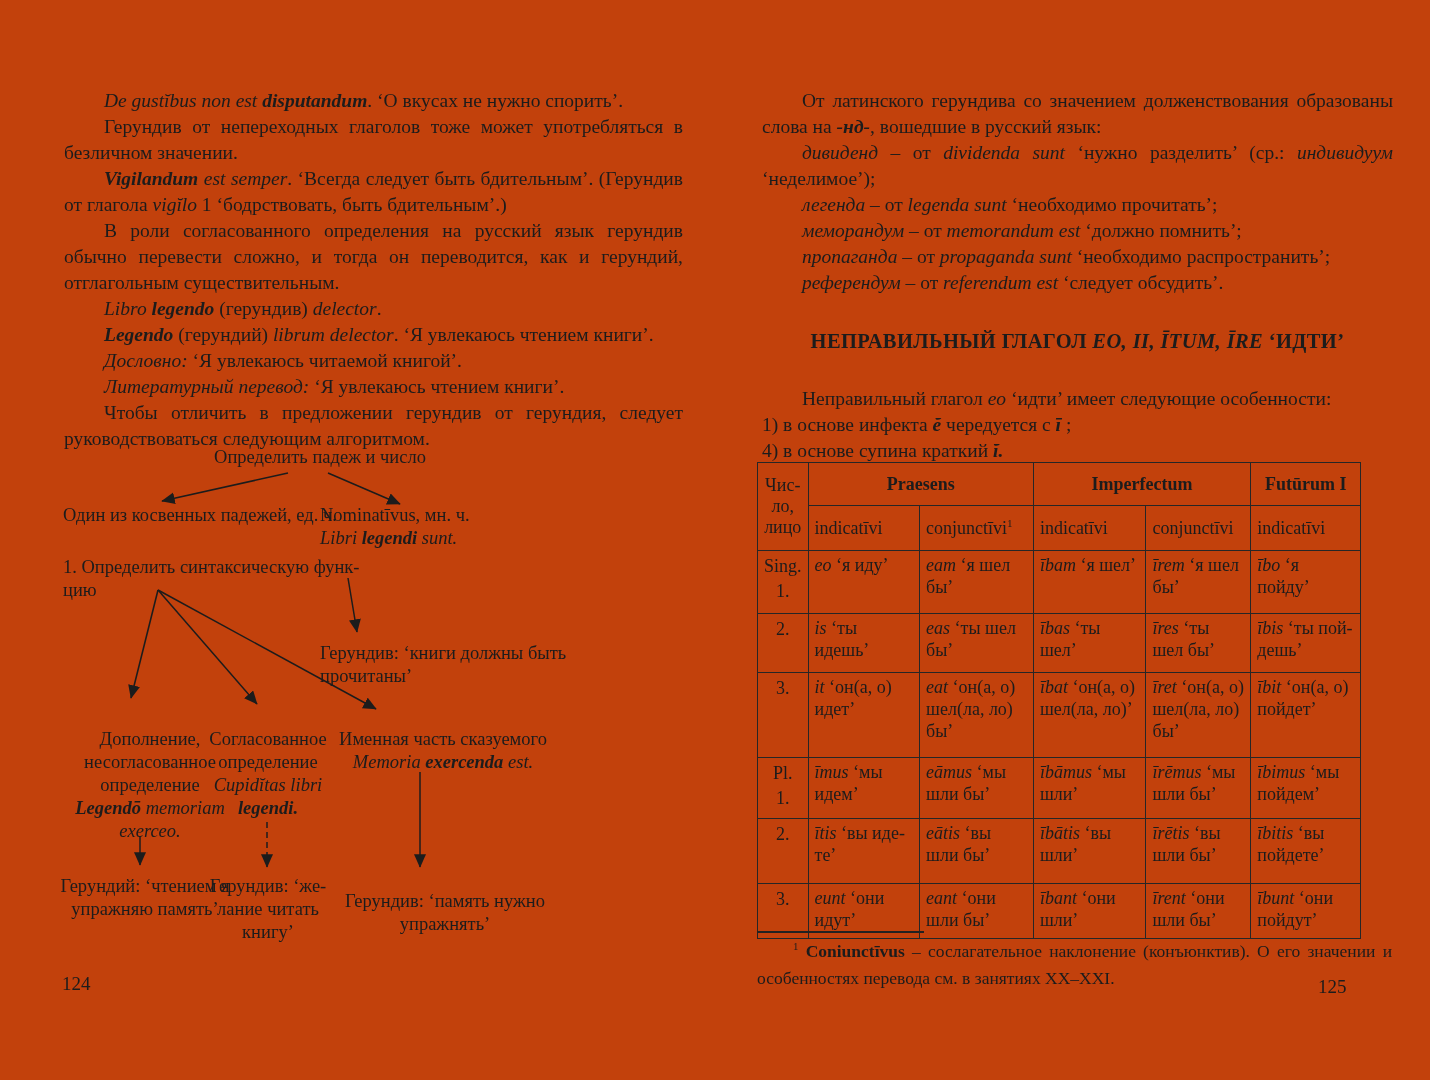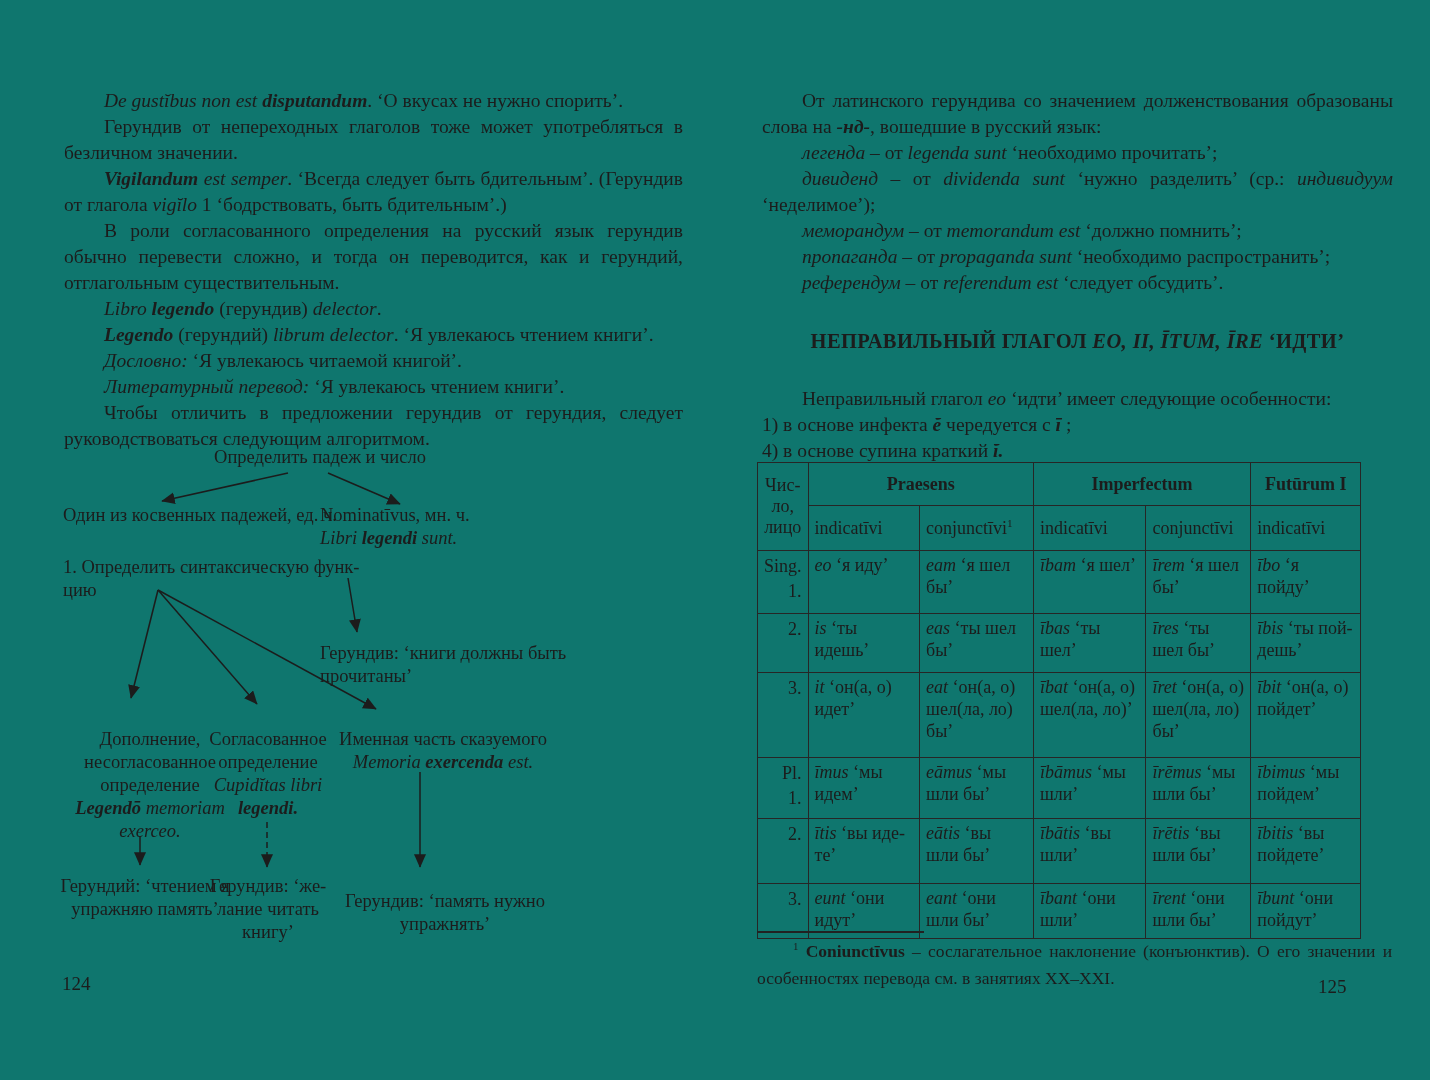--- a/index.html
+++ b/index.html
@@ -1,16 +1,16 @@
 <!DOCTYPE html>
 <html lang="ru"><head>
 <meta charset="utf-8">
 <style>
   html,body{margin:0;padding:0;background:#dededd;}
-  .spread{position:relative;width:1430px;height:1080px;background:#0f766e;overflow:hidden;
+  .spread{position:relative;width:1430px;height:1080px;background:#c2410c;overflow:hidden;
           font-family:"Liberation Serif","DejaVu Serif",serif;color:#1c1c1c;}
   .block{position:absolute;}
   .it{font-style:italic}
   .bd{font-weight:bold}
   sup{font-size:0.62em;line-height:0;}
   p.para{margin:0;text-align:justify;}
   p.para.ind{text-indent:40px;}
   #left-text{left:64px;top:88px;width:619px;font-size:19.5px;line-height:26px;}
   #right-intro{left:762px;top:88px;width:631px;font-size:19.5px;line-height:26px;}
   #section-heading{left:762px;top:330px;width:631px;text-align:center;font-weight:bold;
@@ -22,21 +22,21 @@
   .dnode{position:absolute;}
   .dcenter{text-align:center;}
   
   #verb-table{position:absolute;left:757px;top:462px;width:604px;border-collapse:collapse;
               font-size:18px;line-height:22px;}
   #verb-table td,#verb-table th{border:1.7px solid #262626;padding:3px 6px;vertical-align:top;
               text-align:left;font-weight:normal;}
   #verb-table th.grp{text-align:center;font-weight:bold;vertical-align:middle;height:36px;}
   #verb-table th.corner{text-align:center;vertical-align:middle;font-weight:normal;line-height:21px;}
   #verb-table th.sub{vertical-align:middle;height:38px;}
-  #verb-table td.lbl{text-align:right;line-height:25px;}
+  #verb-table td.lbl{text-align:center;line-height:25px;}
   #verb-table tbody tr:nth-child(1) td{height:56px}
   #verb-table tbody tr:nth-child(2) td{height:52px}
   #verb-table tbody tr:nth-child(3) td{height:78px}
   #verb-table tbody tr:nth-child(4) td{height:54px}
   #verb-table tbody tr:nth-child(5) td{height:58px}
   #verb-table tbody tr:nth-child(6) td{height:48px}
   #footnote-rule{left:757px;top:931px;width:167px;border-top:2px solid #222;height:0;}
   #footnote{left:757px;top:938px;width:635px;font-size:17.5px;line-height:27px;
             text-align:justify;text-indent:36px;}
   .pagenum{font-size:19px;}
@@ -126,22 +126,22 @@
     <div class="dnode dcenter" style="left:300px;top:452px;width:230px;">
         <div><span>Герундив: ‘память нужно</span></div>
         <div><span>упражнять’</span></div>
       </div>
   </div>
 
   <div class="block pagenum" id="page-number-left">124</div>
 
   <div class="block" id="right-intro">
       <p class="para ind"><span>От латинского герундива со значением долженствования образованы слова на </span><span class="bd it">-нд-</span><span>, вошедшие в русский язык:</span></p>
+      <p class="para ind"><span class="it">дивиденд</span><span> – от </span><span class="it">dividenda sunt</span><span> ‘нужно разделить’ (ср.: </span><span class="it">индивидуум</span><span> ‘неделимое’);</span></p>
       <p class="para ind"><span class="it">легенда</span><span> – от </span><span class="it">legenda sunt</span><span> ‘необходимо прочитать’;</span></p>
-      <p class="para ind"><span class="it">дивиденд</span><span> – от </span><span class="it">dividenda sunt</span><span> ‘нужно разделить’ (ср.: </span><span class="it">индивидуум</span><span> ‘неделимое’);</span></p>
       <p class="para ind"><span class="it">меморандум</span><span> – от </span><span class="it">memorandum est</span><span> ‘должно помнить’;</span></p>
       <p class="para ind"><span class="it">пропаганда</span><span> – от </span><span class="it">propaganda sunt</span><span> ‘необходимо распространить’;</span></p>
       <p class="para ind"><span class="it">референдум</span><span> – от </span><span class="it">referendum est</span><span> ‘следует обсудить’.</span></p>
     </div>
 
   <div class="block" id="section-heading"><span>НЕПРАВИЛЬНЫЙ ГЛАГОЛ </span><span class="it">EO, II, ĪTUM, ĪRE</span><span> ‘ИДТИ’</span></div>
 
   <div class="block" id="features">
       <p class="para ind"><span>Неправильный глагол </span><span class="it">eo</span><span> ‘идти’ имеет следующие особенности:</span></p>
       <p class="para"><span>1) в основе инфекта </span><span class="bd it">ĕ</span><span> чередуется с </span><span class="bd it">ī</span><span> ;</span></p>

